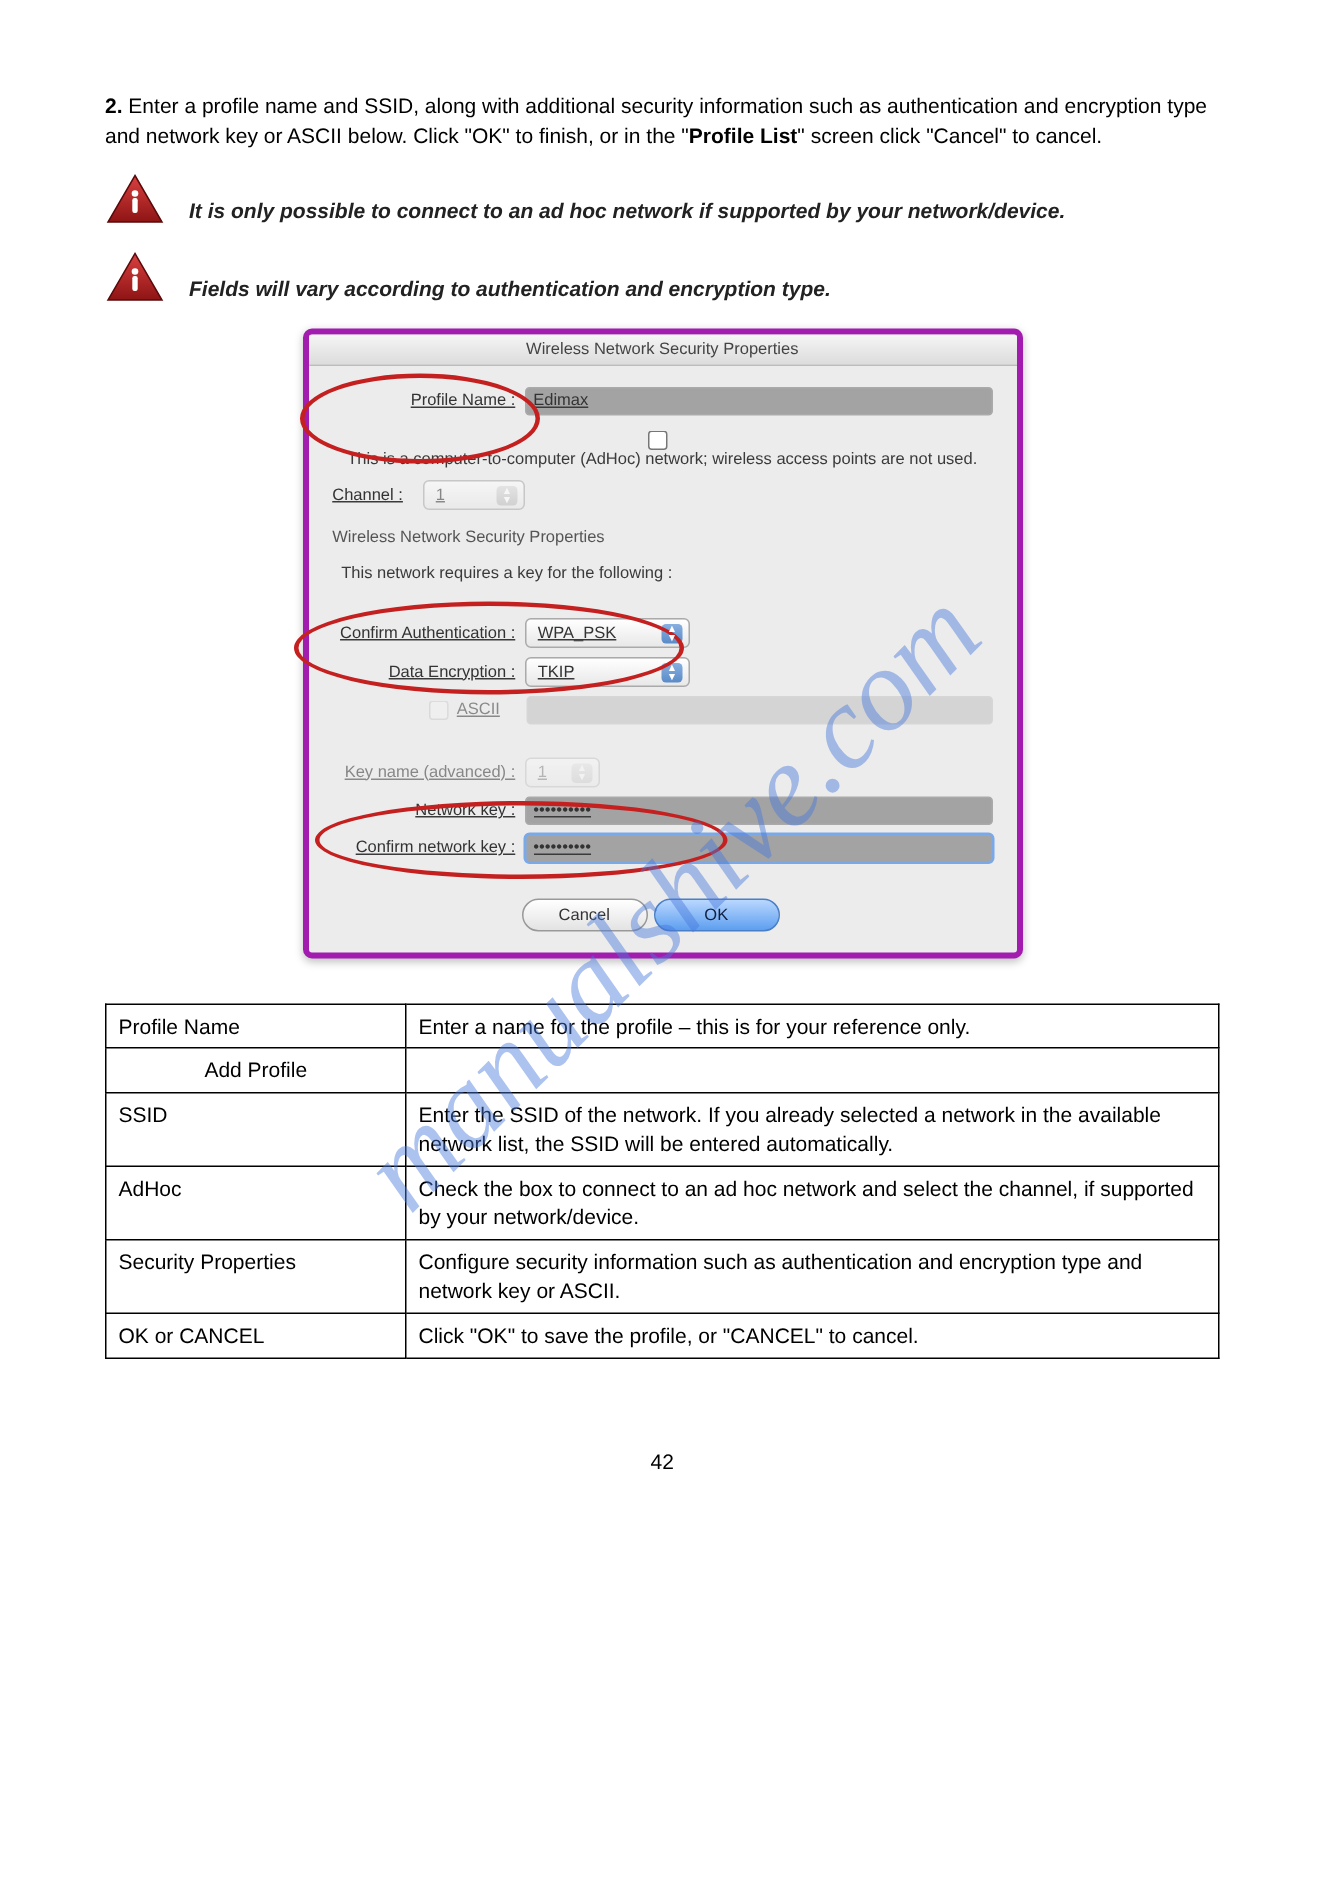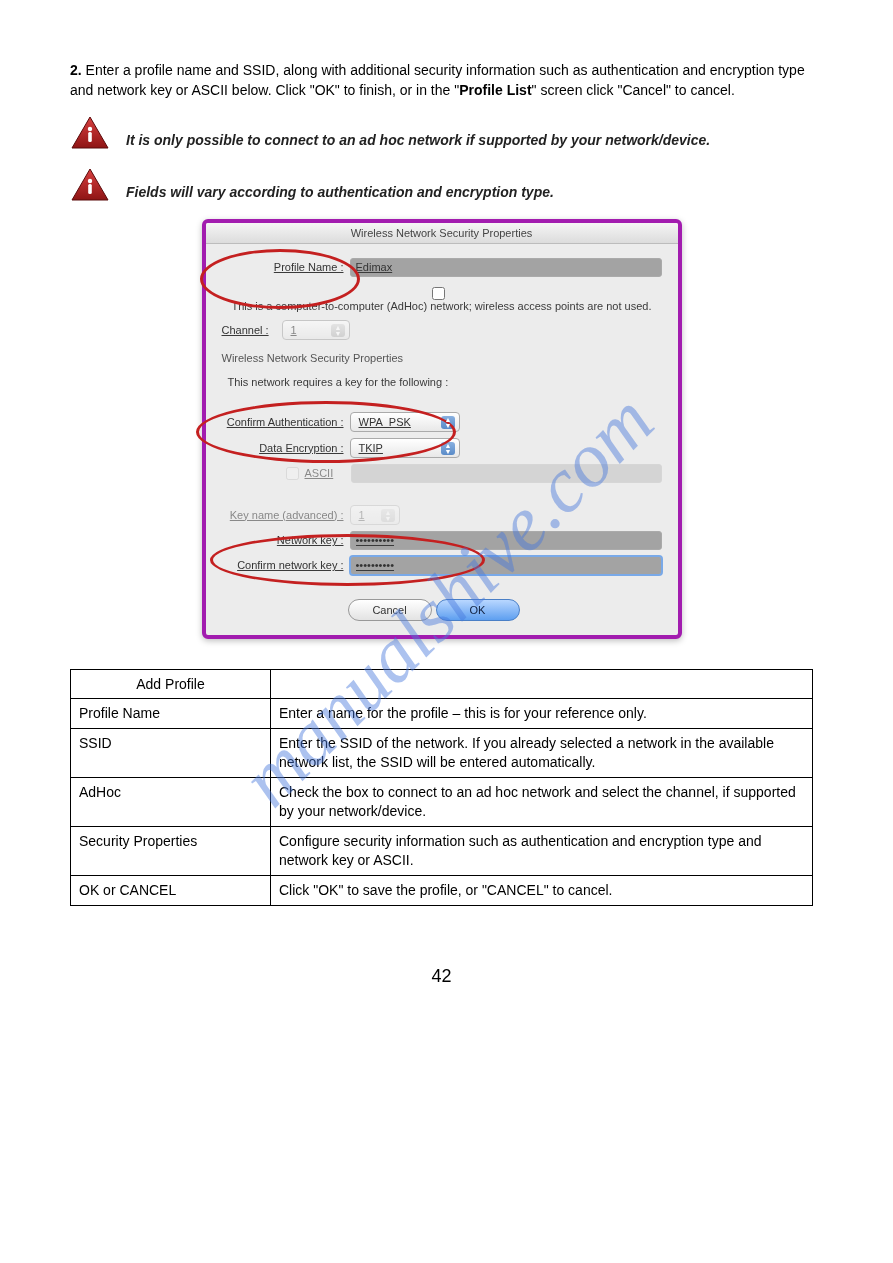--- a/index.html
+++ b/index.html
@@ -7,21 +7,21 @@
     margin: 0;
     padding: 0;
     width: 893px;
     font-family: Arial, sans-serif;
     font-size: 14px;
     color: #000;
     position: relative;
     background: #fff;
   }
   .page { padding: 60px 80px 40px 70px; position: relative; }
-  .page-num { text-align: center; font-size: 18px; color: #000; margin-top: 60px; }
+  .page-num { text-align: center; font-size: 14px; color: #000; margin-top: 60px; }
   .body-text { line-height: 1.45; margin: 0 0 14px 0; }
   .step-num { font-weight: bold; }
   .bold { font-weight: bold; }
   .note-row { display: flex; align-items: flex-end; margin: 8px 0 16px 0; }
   .note-row .txt { flex: 1; font-style: italic; font-weight: bold; color: #222; line-height: 1.45; padding-top: 2px; }
   .warning-icon { width: 48px; flex-shrink: 0; margin-right: 8px; position: relative; }
   .warning-icon svg { display: block; }
 
   
   .shot-wrap { position: relative; width: 480px; margin: 10px auto 30px auto; }
@@ -249,28 +249,28 @@
     </div>
 
     <div class="ellipse" style="left:-2px; top:30px; width:160px; height:60px;"></div>
     <div class="ellipse" style="left:-6px; top:182px; width:260px; height:62px;"></div>
     <div class="ellipse" style="left:8px; top:315px; width:275px; height:52px;"></div>
   </div>
 
   <table class="info">
     <tbody>
         <tr>
+          <td class="col1">Profile Name</td>
+          <td>Enter a name for the profile – this is for your reference only.</td>
+        </tr>
+    <tr>
       <td class="col1 h">Add Profile</td>
       <td class="h"></td>
     </tr>
     <tr>
-          <td class="col1">Profile Name</td>
-          <td>Enter a name for the profile – this is for your reference only.</td>
-        </tr>
-    <tr>
           <td class="col1">SSID</td>
           <td>Enter the SSID of the network. If you already selected a network in the available network list, the SSID will be entered automatically.</td>
         </tr>
     <tr>
           <td class="col1">AdHoc</td>
           <td>Check the box to connect to an ad hoc network and select the channel, if supported by your network/device.</td>
         </tr>
     <tr>
           <td class="col1">Security Properties</td>
           <td>Configure security information such as authentication and encryption type and network key or ASCII.</td>

